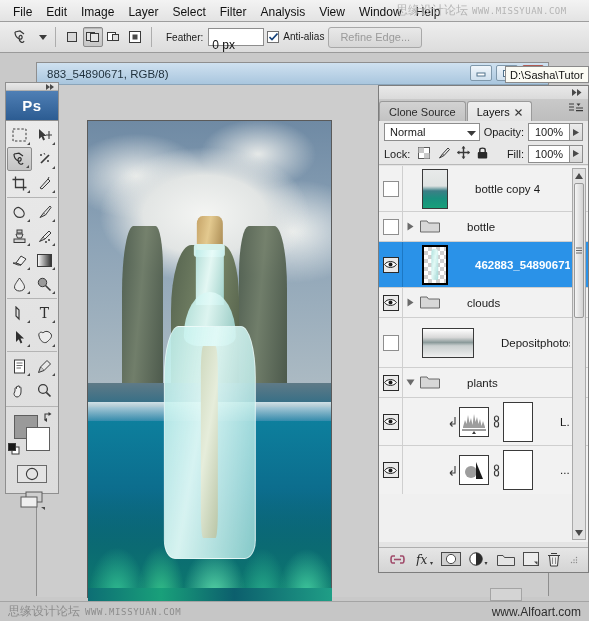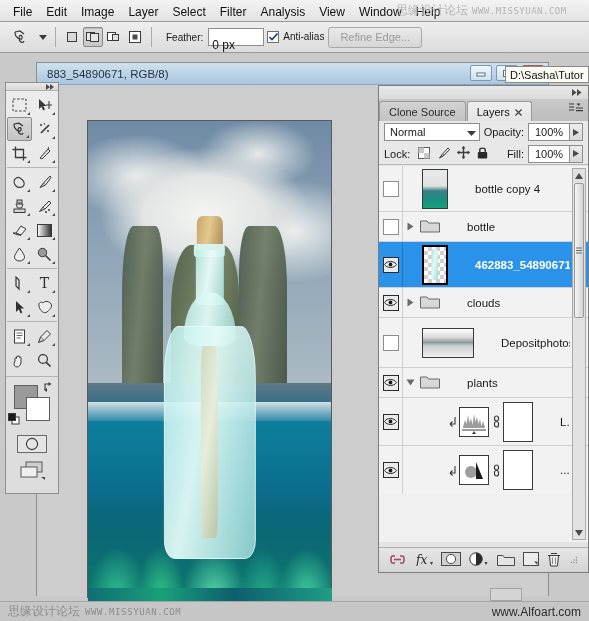--- a/index.html
+++ b/index.html
@@ -512,20 +512,21 @@
   </div>
 
   <div class="tooltip">D:\Sasha\Tutor</div>
 
   <div class="toolbar">
     <div class="ps-grab">
       <svg width="9" height="6" viewBox="0 0 9 6">
           <path d="M0 0 L4 3 L0 6 Z M4 0 L8 3 L4 6 Z" fill="#4a4a4a"></path>
         </svg>
     </div>
+    <div class="ps-logo">Ps</div>
 
     <div class="toolgrid">
       <div class="tool">
         <svg width="15" height="14" viewBox="0 0 15 14">
             <rect x="1" y="1" width="13" height="12" fill="none" stroke="#3a3a3a" stroke-dasharray="2.4 1.8"></rect>
           </svg>
         <span class="cnr"></span>
       </div>
       <div class="tool">
         <svg width="16" height="15" viewBox="0 0 16 15">

